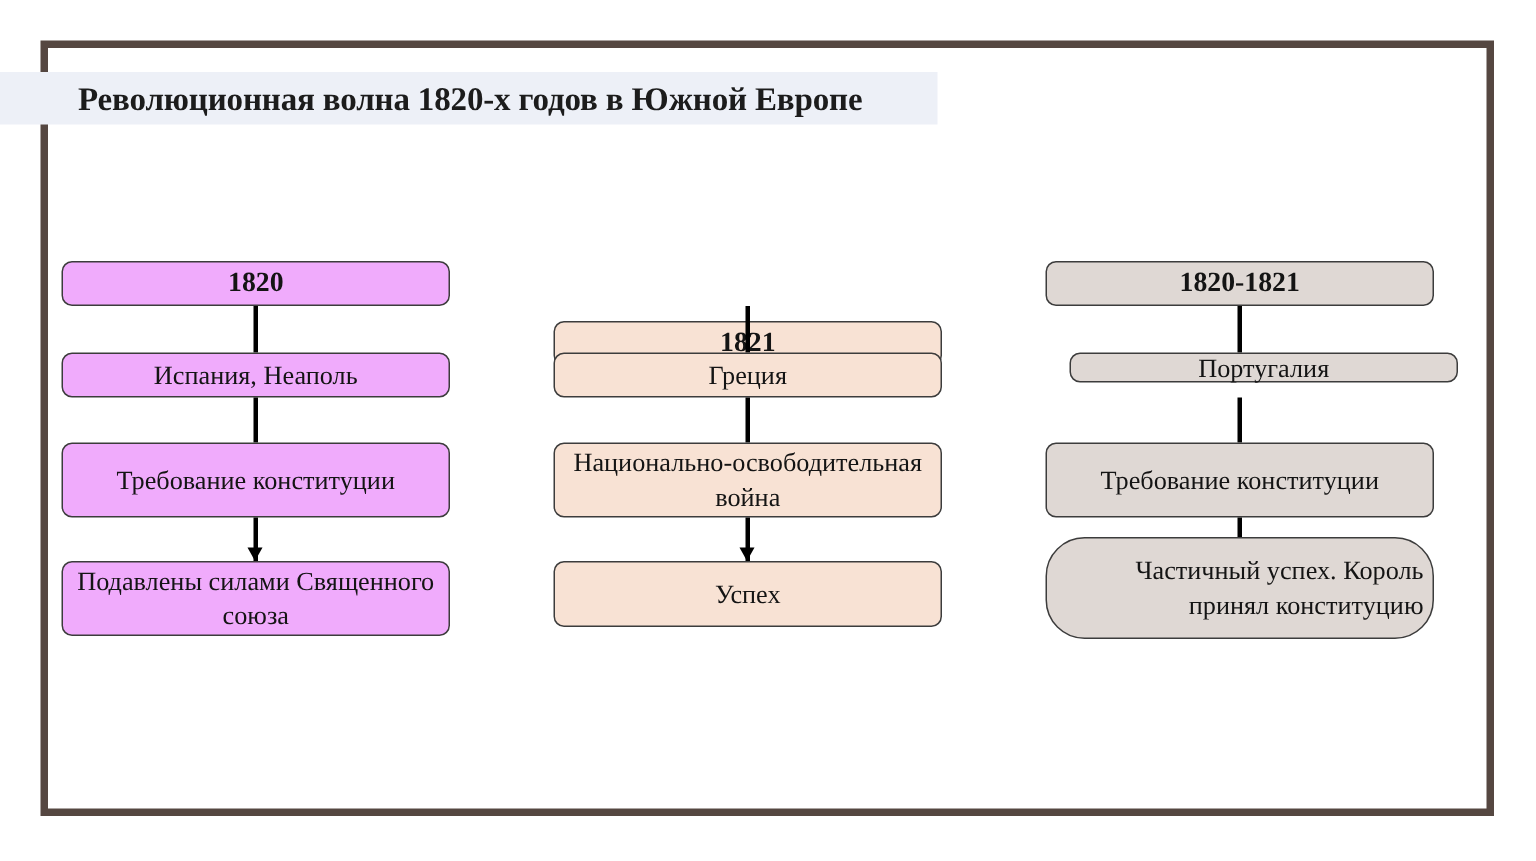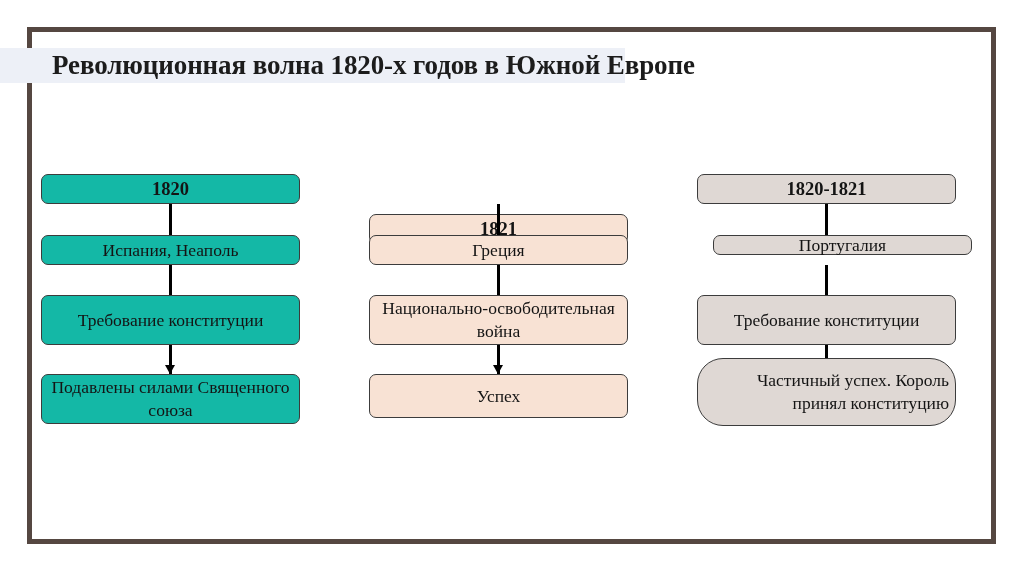--- a/index.html
+++ b/index.html
@@ -35,21 +35,21 @@
     height: 35px;
     background: #edf0f7;
   }
   #title {
     position: absolute;
     left: 52px;
     top: 50px;
     width: 570px;
     height: 31px;
     line-height: 31px;
-    font-size: 27px;
+    font-size: 22px;
     font-weight: bold;
     color: #1c1c1c;
     white-space: nowrap;
     letter-spacing: -0.1px;
   }
   #intro {
     position: absolute;
     left: 50px;
     top: 92px;
     width: 830px;
@@ -100,21 +100,21 @@
     left: 50%;
     margin-left: -5.5px;
     width: 0;
     height: 0;
     border-left: 5.5px solid transparent;
     border-right: 5.5px solid transparent;
     border-top: 9px solid #000000;
   }
 
   
-  .col-1 .box { background: #14b8a6; }
+  .col-1 .box { background: #f0abfc; }
   .col-2 .box { background: #f8e2d4; }
   .col-3 .box { background: #dfd8d4; text-align: right; }
 </style>
 </head>
 <body>
 
 <div id="slide">
 
   <div id="frame"></div>
 

